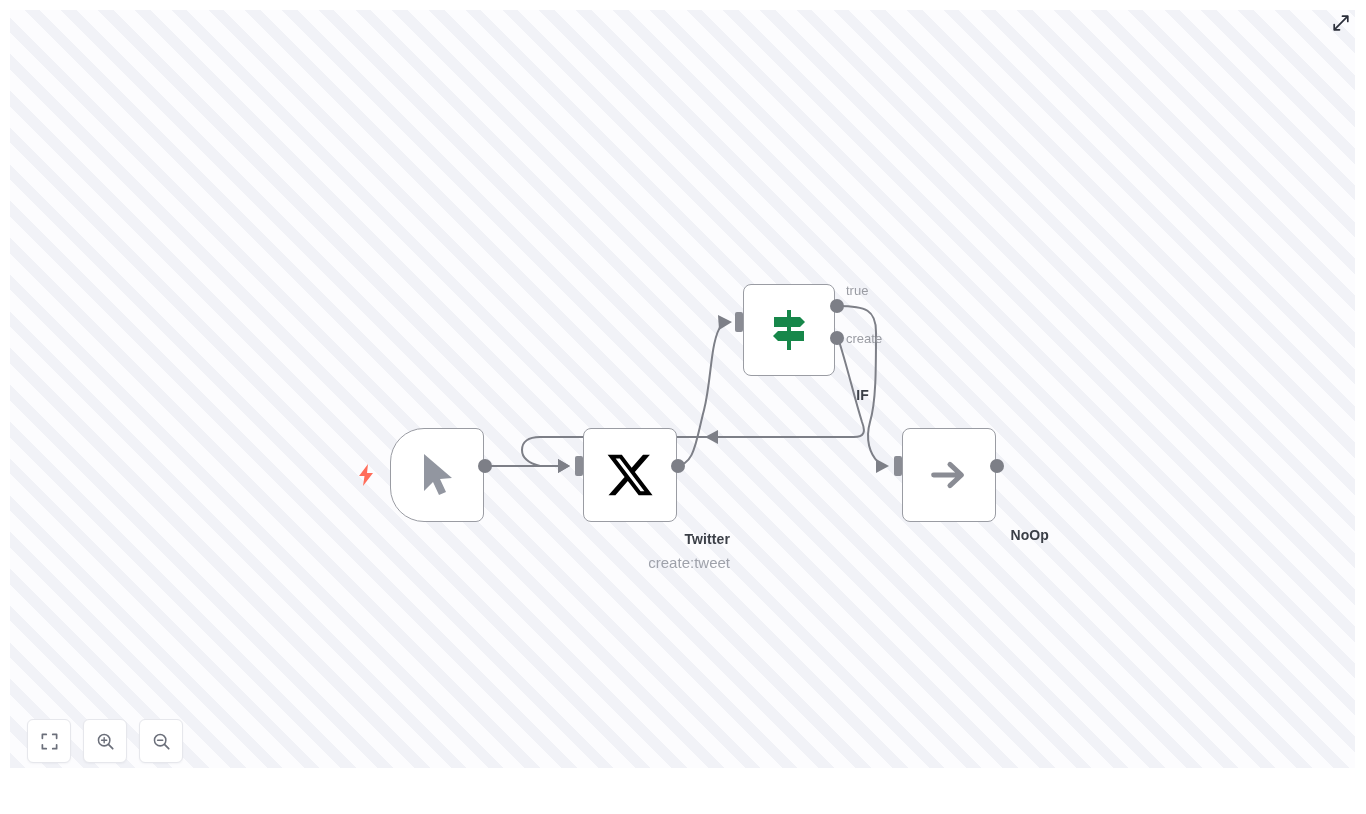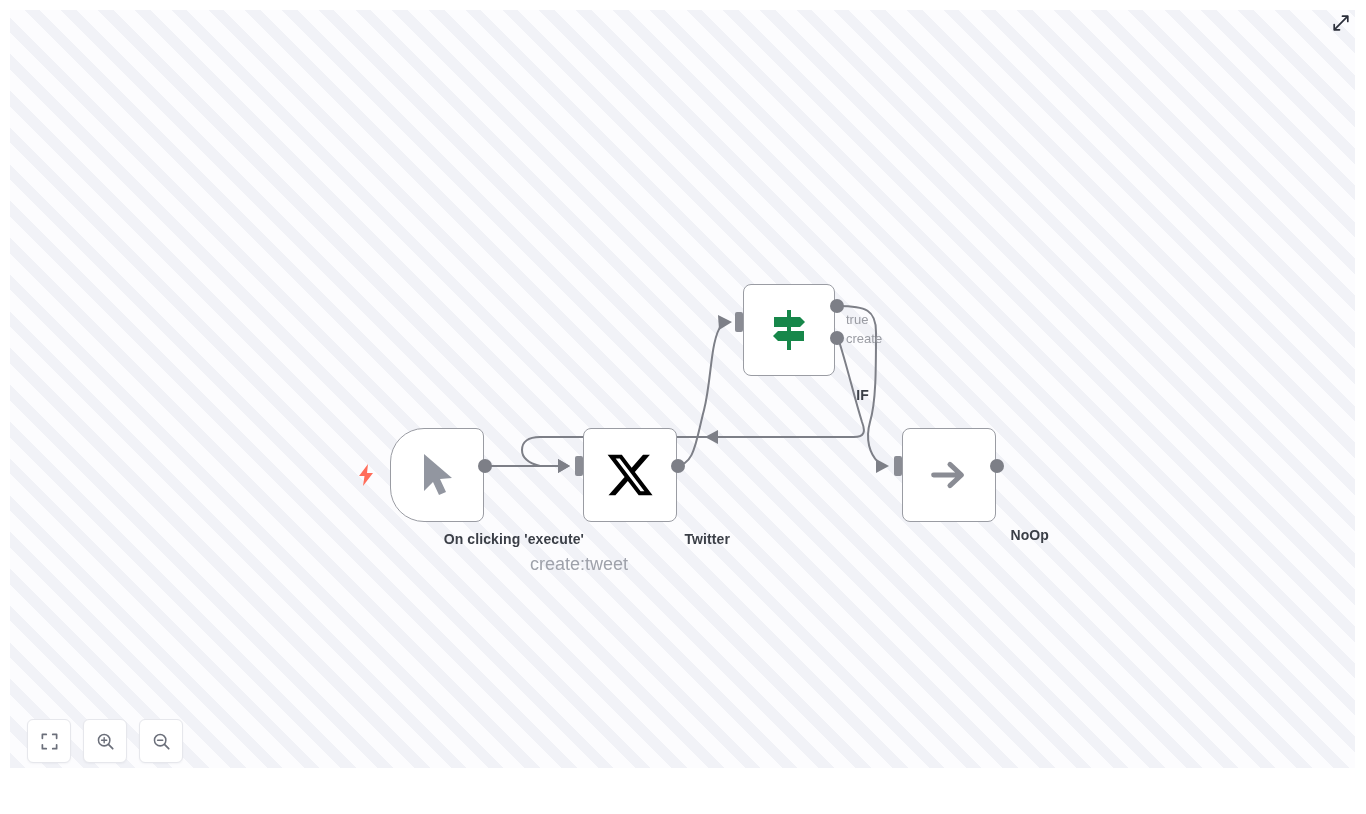--- a/index.html
+++ b/index.html
@@ -101,22 +101,22 @@
     text-align: right;
     font-size: 14px;
     font-weight: 700;
     color: #3b3f४7;
     color: #3b3f47;
     white-space: nowrap;
     letter-spacing: 0.1px;
   }
   .node-sublabel {
     position: absolute;
-    text-align: left;
-    font-size: 18px;
+    text-align: right;
+    font-size: 15px;
     font-weight: 400;
     color: #9fa2ab;
     white-space: nowrap;
   }
 
   
   .ep-out {
     position: absolute;
     width: 14px; height: 14px;
     border-radius: 50%;
@@ -210,21 +210,20 @@
     </svg>
 
     <div class="node trigger" style="left:380px; top:418px; width:94px; height:94px;">
       <svg width="42" height="48" viewBox="0 0 42 48">
         <path d="M8 3 L8 40 L17 31 L23 44 L30 41 L24 28 L36 27 Z" fill="#9296a0"></path>
       </svg>
     </div>
     <svg class="trigger-bolt" style="left:347px; top:454px;" viewBox="0 0 18 22">
       <path d="M11 0 L2 12 L7.5 12 L6 22 L16 9 L10 9 Z" fill="#ff6d5a"></path>
     </svg>
-    <div class="node-label" style="left:280px; top:521px; width:294px;">On clicking 'execute'</div>
     <div class="ep-out" style="left:468px; top:449px;"></div>
 
     <div class="node" style="left:573px; top:418px; width:94px; height:94px;">
       <svg width="50" height="50" viewBox="0 0 24 24">
         <path fill="#000000" d="M18.244 2.25h3.308l-7.227 8.26 8.502 11.24H16.17l-5.214-6.817L4.99 21.75H1.68l7.73-8.835L1.254 2.25H8.08l4.713 6.231zm-1.161 17.52h1.833L7.084 4.126H5.117z"></path>
       </svg>
     </div>
     <div class="ep-in" style="left:565px; top:446px;"></div>
     <div class="node-label" style="left:520px; top:521px; width:200px;">Twitter</div>
     <div class="node-sublabel" style="left:520px; top:544px; width:200px;">create:tweet</div>
@@ -233,21 +232,21 @@
     <div class="node" style="left:733px; top:274px; width:92px; height:92px;">
       <svg width="48" height="48" viewBox="0 0 48 48">
         <rect x="22" y="4" width="4" height="40" fill="#17874a"></rect>
         <path d="M9 11 h26 l5 5 l-5 5 H9 z" fill="#17874a"></path>
         <path d="M39 25 H13 l-5 5 l5 5 h26 z" fill="#17874a"></path>
       </svg>
     </div>
     <div class="ep-in" style="left:725px; top:302px;"></div>
     <div class="node-label" style="left:699px; top:377px; width:160px;">IF</div>
     <div class="ep-out" style="left:820px; top:289px;"></div>
-    <div class="out-label" style="left:836px; top:302px;text-align:right;">true</div>
+    <div class="out-label" style="left:836px; top:273px;text-align:right;">true</div>
     <div class="ep-out" style="left:820px; top:321px;"></div>
     <div class="out-label" style="left:836px; top:321px;">create</div>
 
     <div class="node" style="left:892px; top:418px; width:94px; height:94px;">
       <svg width="46" height="46" viewBox="0 0 24 24">
         <path d="M4 12 h13 M12.5 6.5 L18.5 12 L12.5 17.5" stroke="#8a8c94" stroke-width="2.6" fill="none" stroke-linecap="round" stroke-linejoin="round"></path>
       </svg>
     </div>
     <div class="ep-in" style="left:884px; top:446px;"></div>
     <div class="node-label" style="left:839px; top:517px; width:200px;">NoOp</div>

